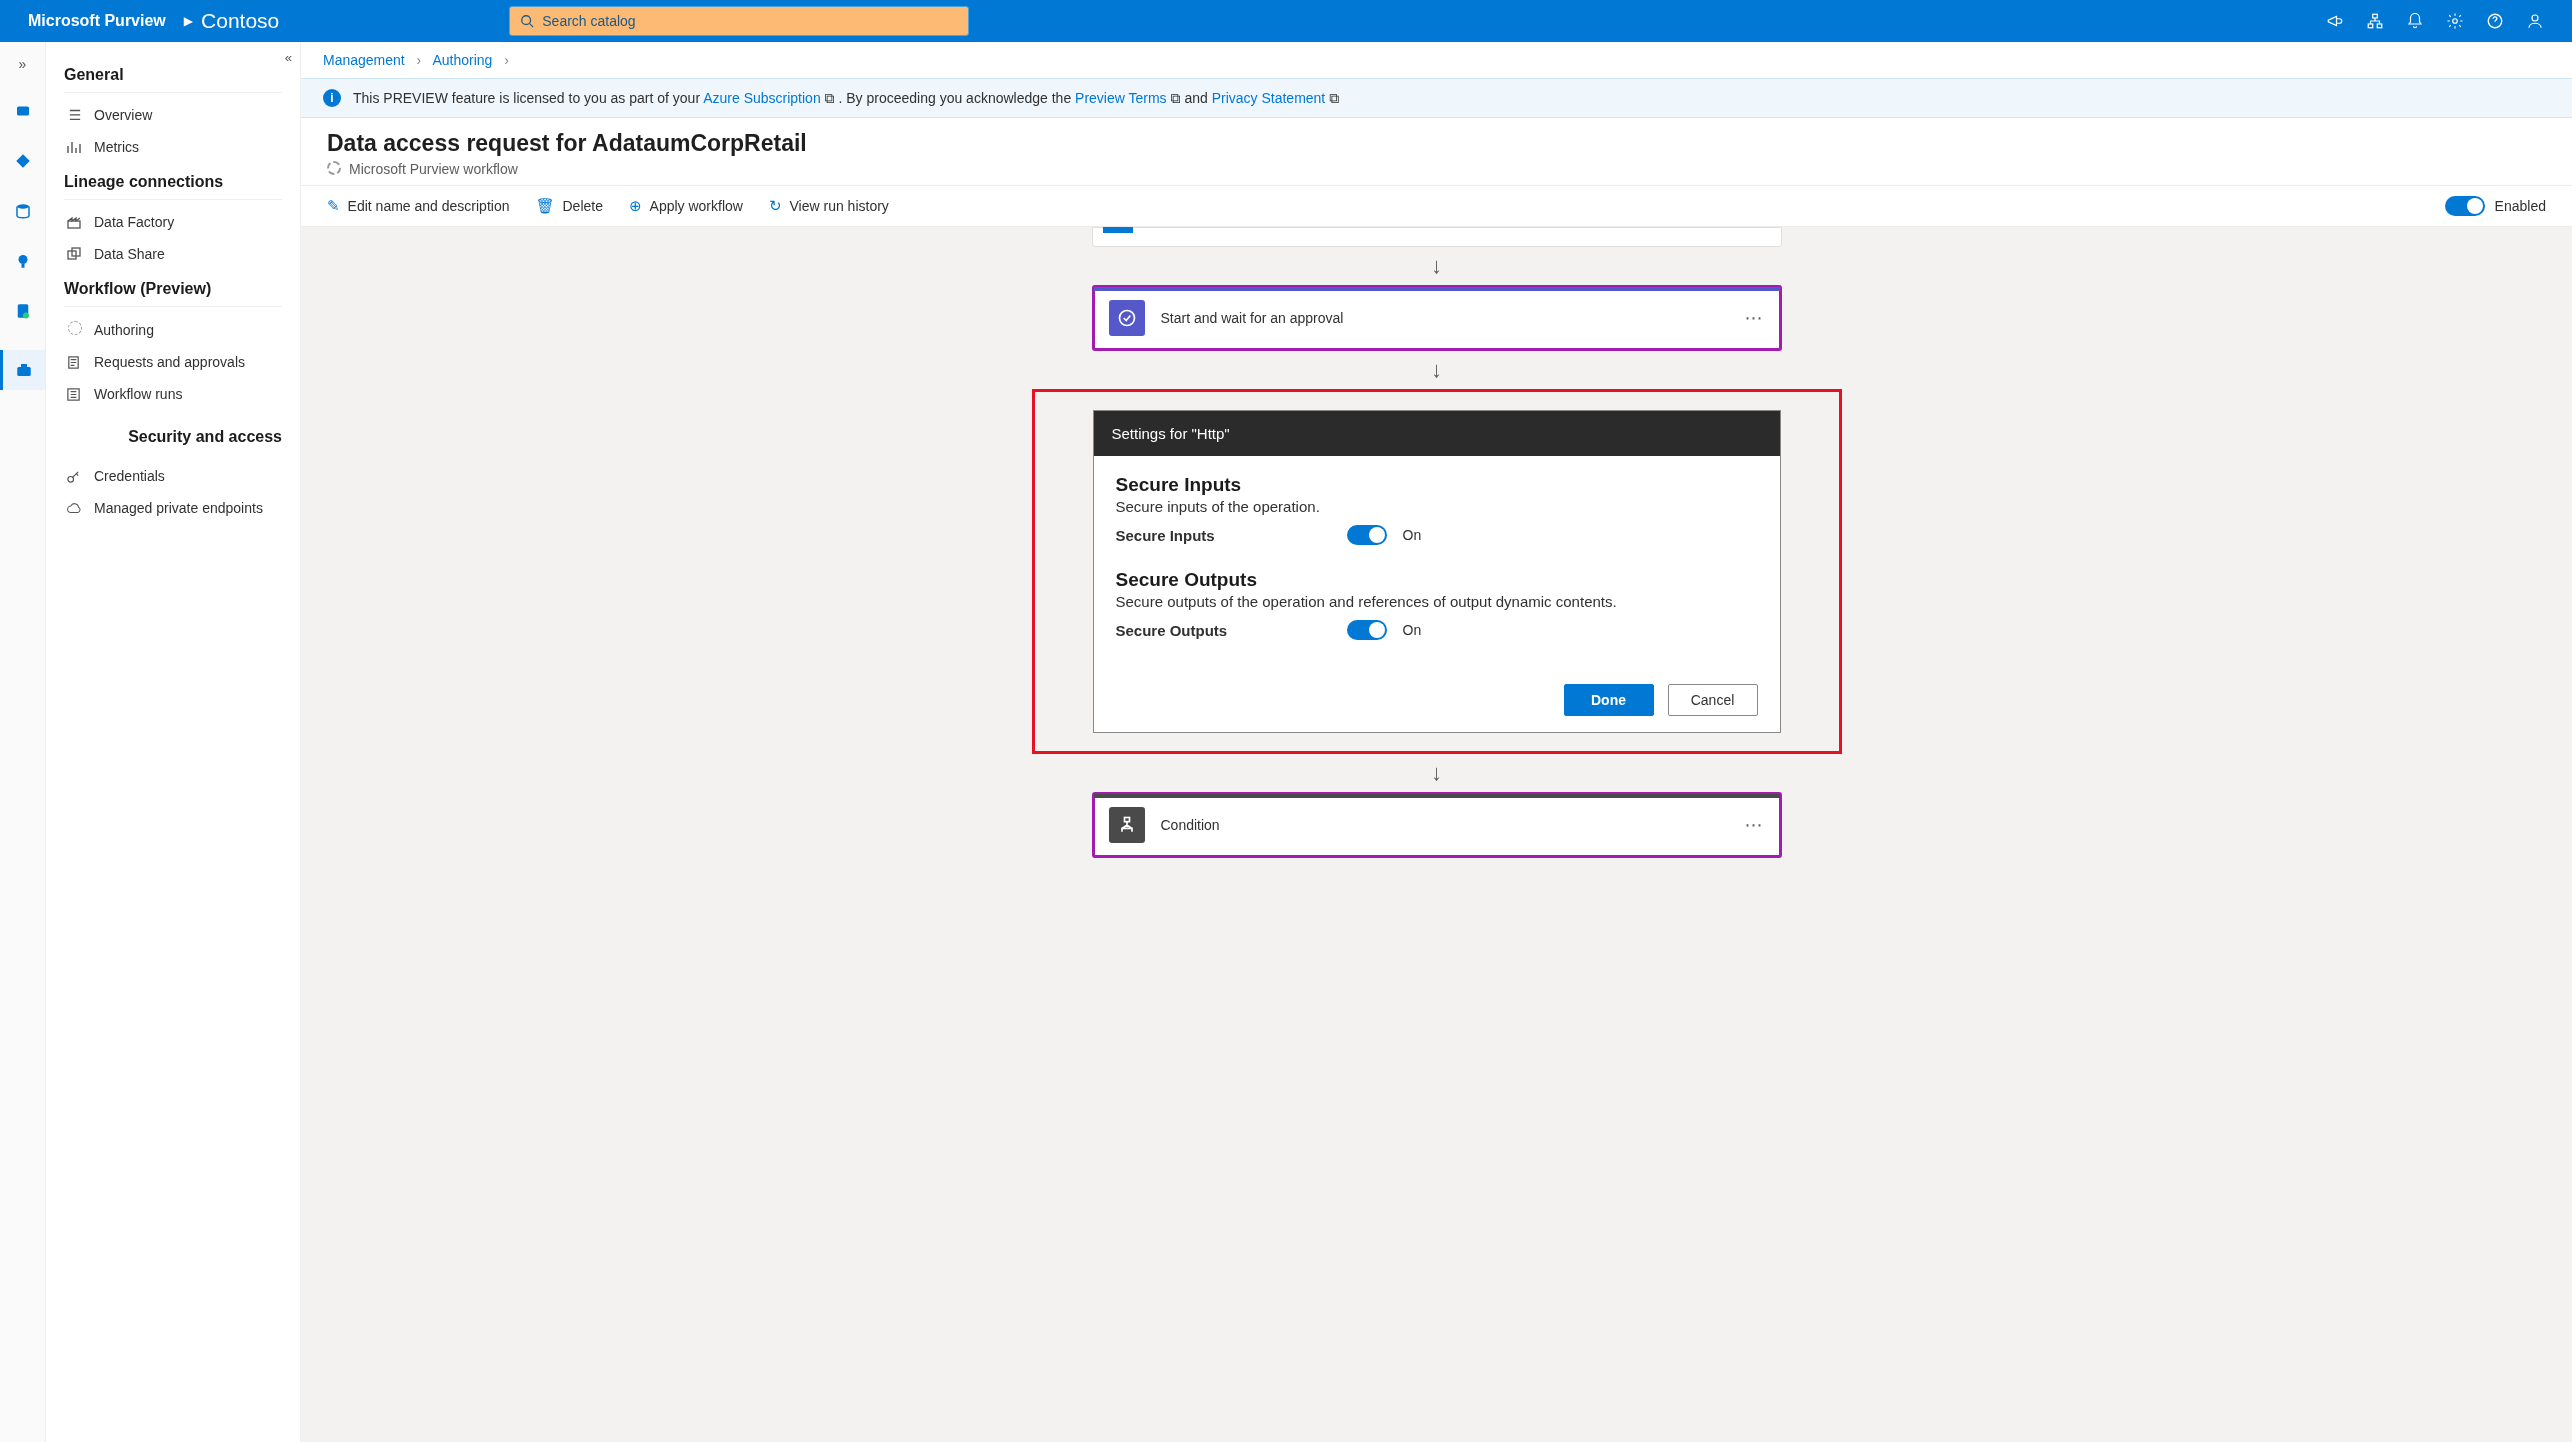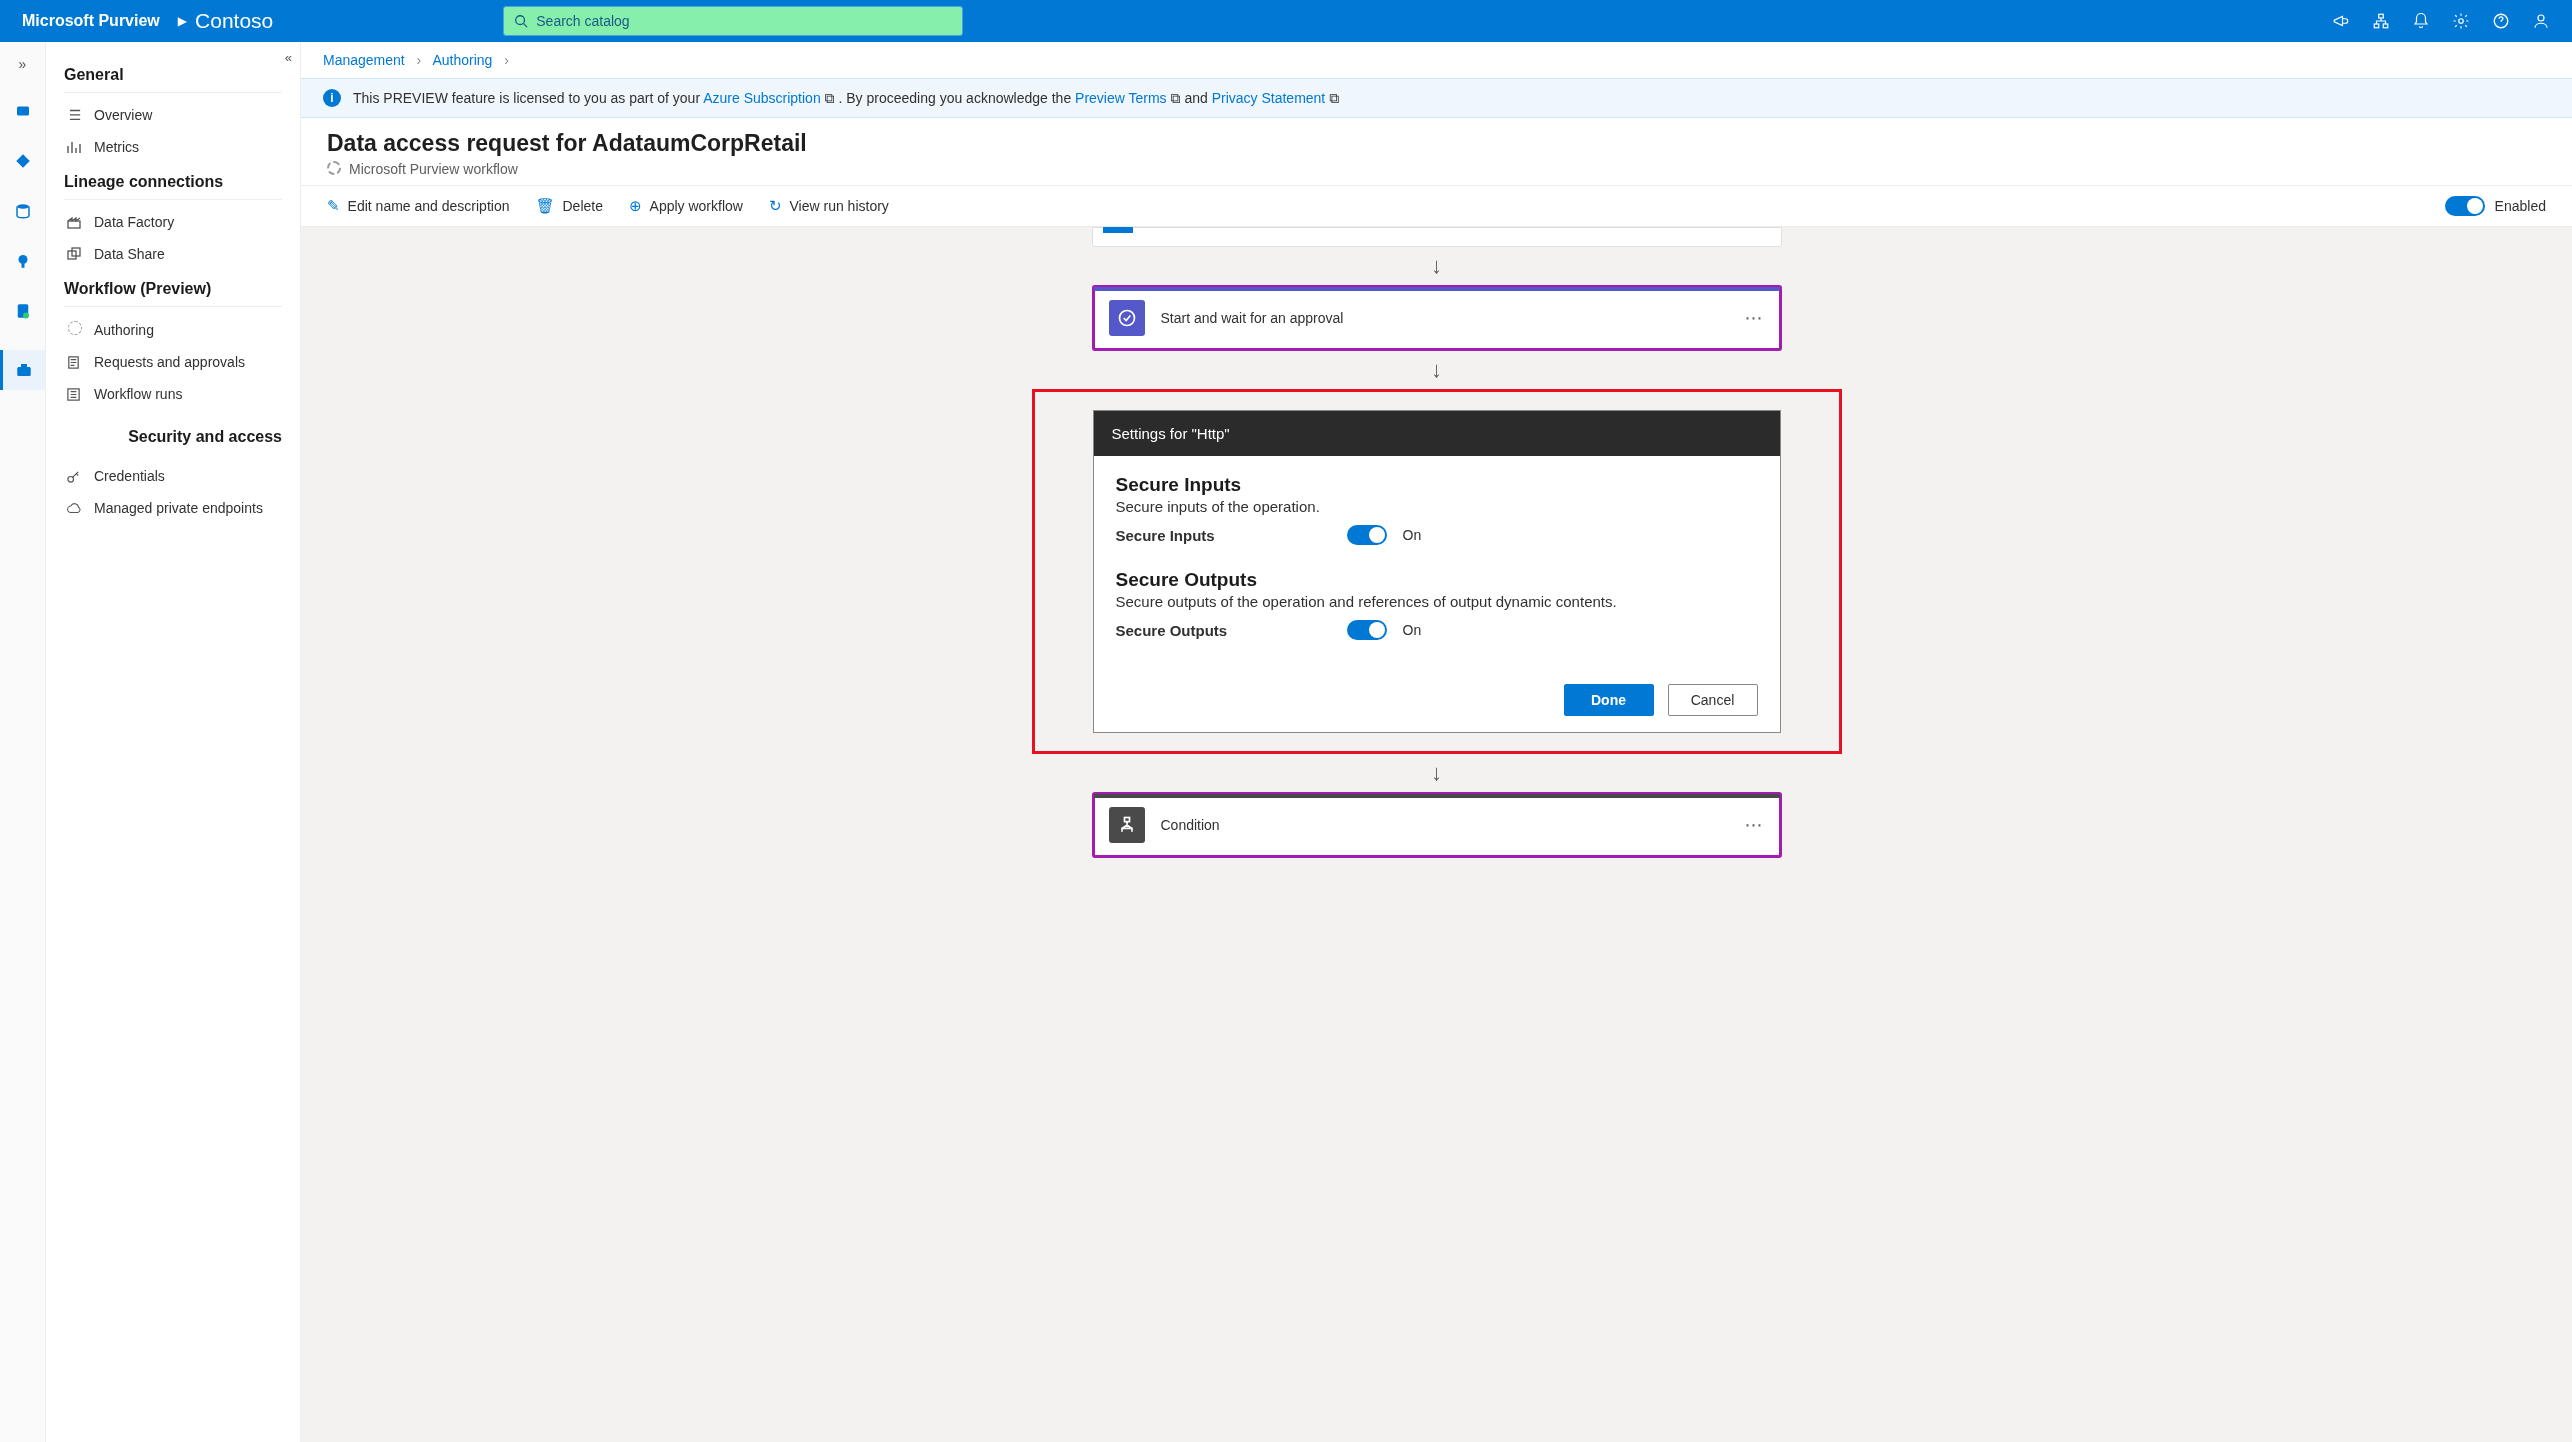--- a/index.html
+++ b/index.html
@@ -1,24 +1,24 @@
 <!DOCTYPE html>
 <html><head>
 <meta charset="utf-8">
 <style>
 * { box-sizing: border-box; margin: 0; padding: 0; font-family: "Segoe UI", -apple-system, sans-serif; }
 body { background: #fff; font-size: 14px; color: #323130; overflow: hidden; }
 
 
-.topbar { height: 42px; background: #0078d4; display: flex; align-items: center; color: #fff; padding: 0 12px; }
+.topbar { height: 42px; background: #0078d4; display: flex; align-items: center; color: #fff; padding: 0 18px; }
 .brand { font-weight: 600; font-size: 16px; padding: 0 10px; }
 .brand-sep { margin: 0 8px; font-size: 12px; }
 .tenant { font-size: 21px; }
 .search-wrap { flex: 0 0 460px; margin-left: 230px; }
-.search { width: 100%; height: 30px; background: #86efac; border: 1px solid #4aa3e0; border-radius: 3px; display: flex; align-items: center; padding: 0 10px; color: #1b5a86; }
+.search { width: 100%; height: 30px; background: #fdba74; border: 1px solid #4aa3e0; border-radius: 3px; display: flex; align-items: center; padding: 0 10px; color: #1b5a86; }
 .search-icon { margin-right: 8px; }
 .top-actions { margin-left: auto; display: flex; gap: 22px; padding-right: 10px; }
 .top-actions span { cursor: pointer; }
 
 
 .shell { display: flex; height: calc(100vh - 42px); }
 .rail { width: 46px; background: #fafafa; border-right: 1px solid #eee; display: flex; flex-direction: column; align-items: center; padding-top: 14px; gap: 28px; }
 .rail .ritem { width: 22px; height: 22px; display:flex; align-items:center; justify-content:center; cursor:pointer; }
 .rail .chev { font-size: 14px; color: #555; }
 .rail .active { background:#eaf3fb; border-left:3px solid #0078d4; width:100%; height:40px; display:flex; align-items:center; justify-content:center; }

